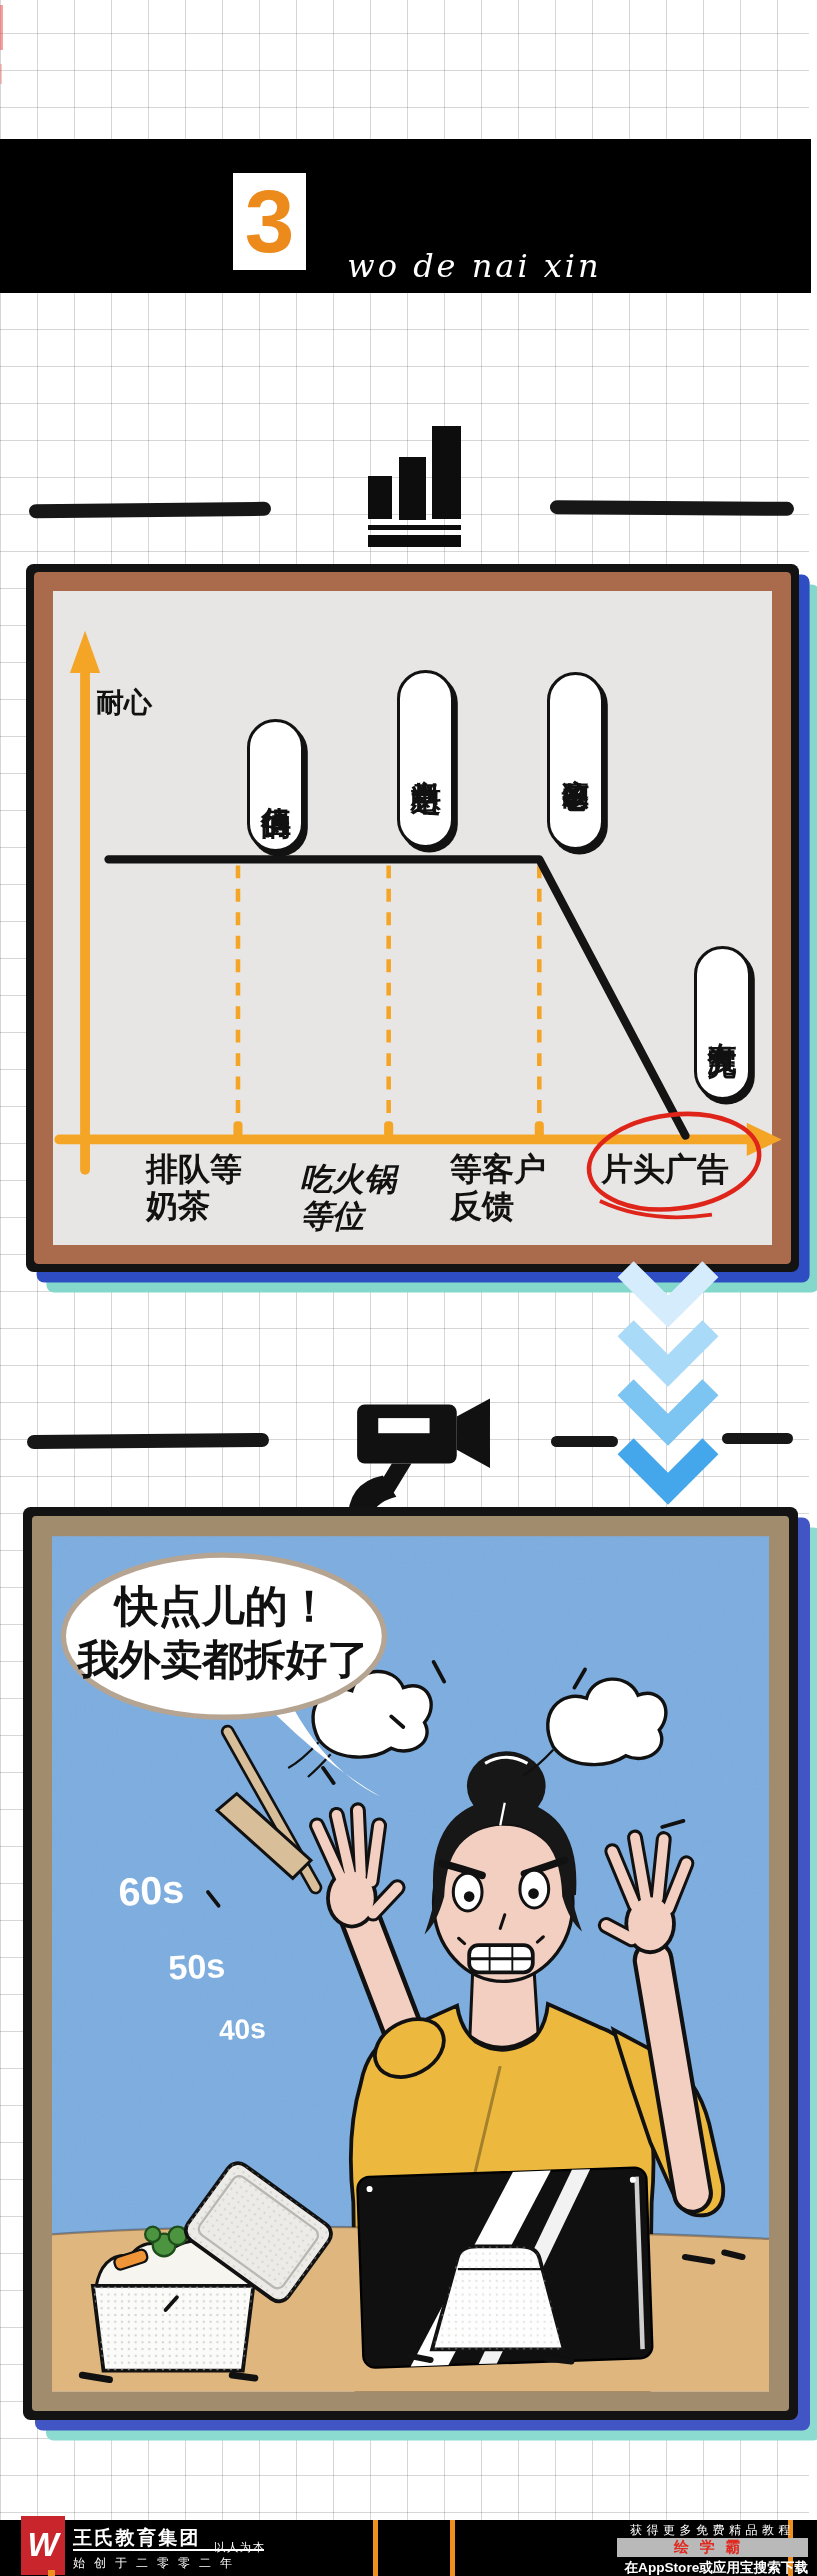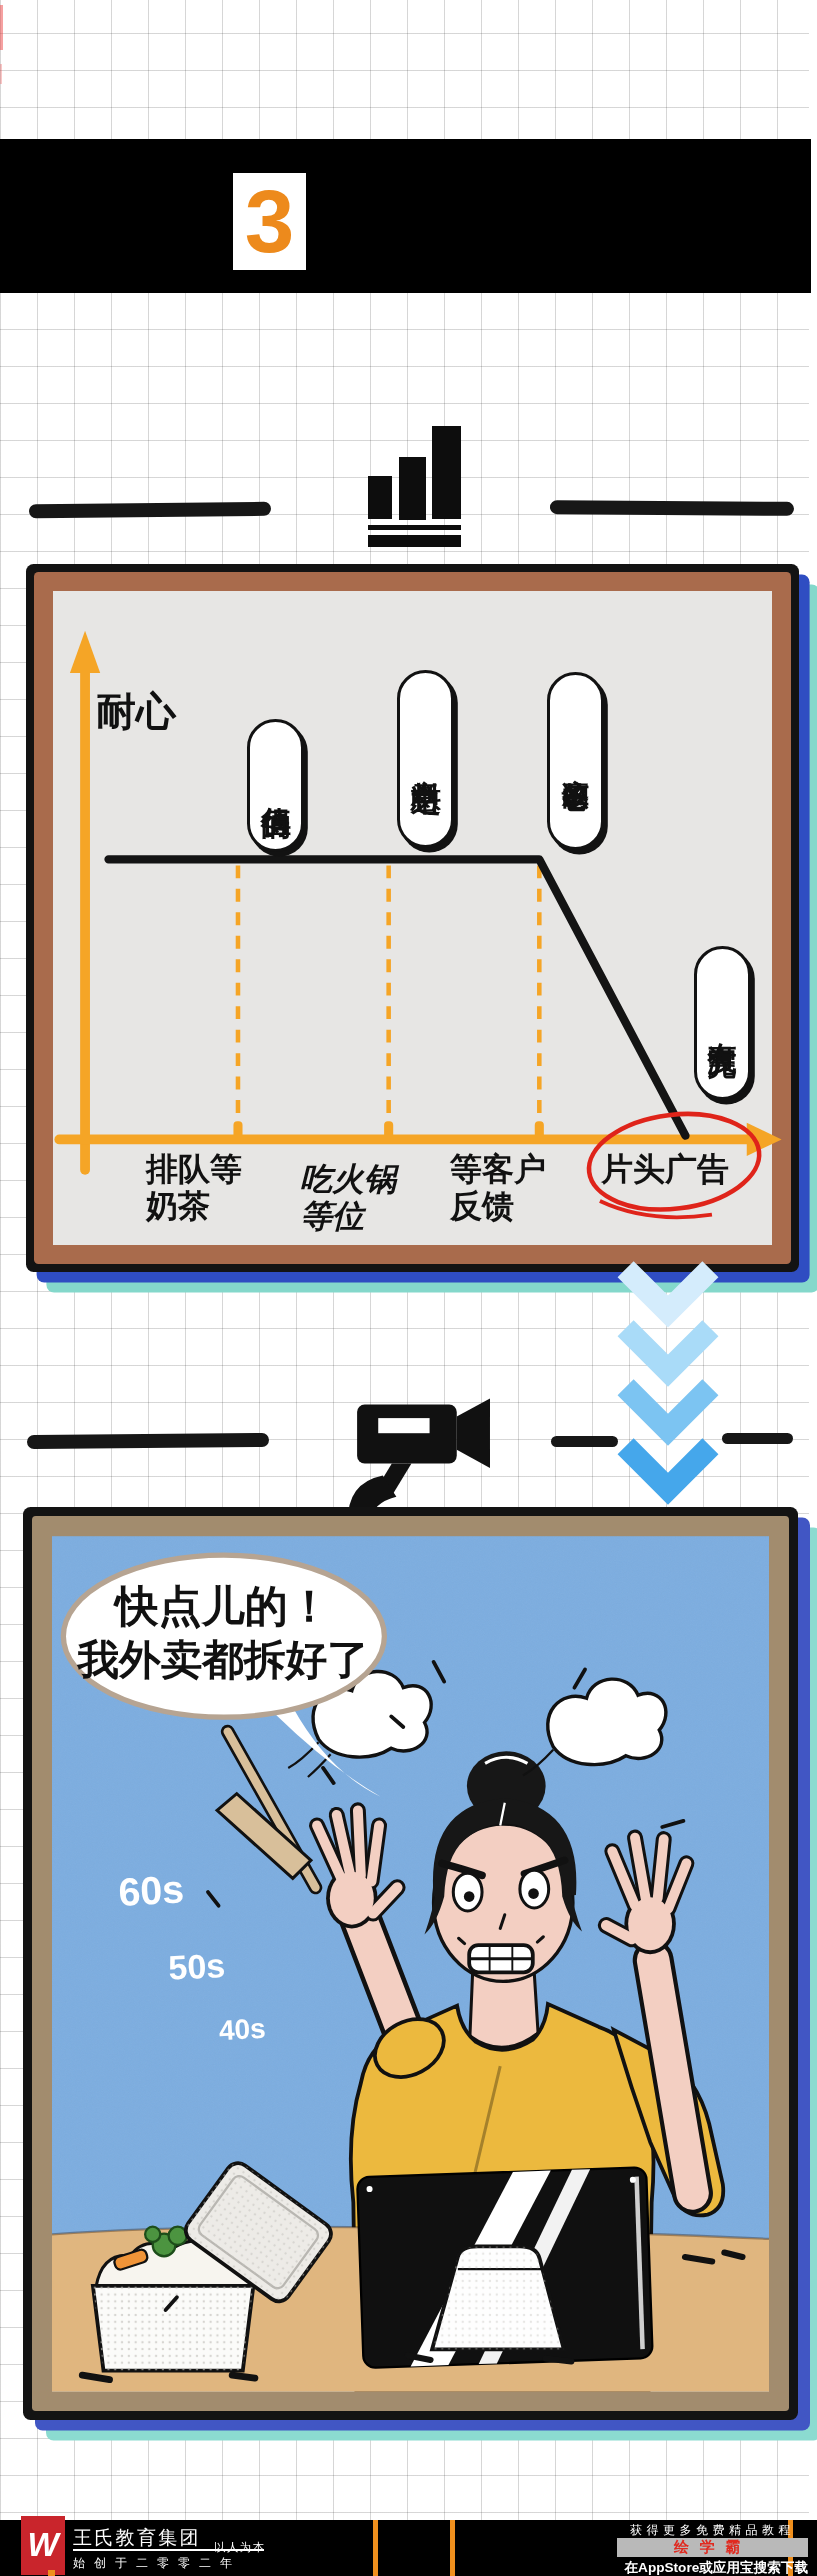--- a/index.html
+++ b/index.html
@@ -27,20 +27,22 @@
               background-size:37px 37px;background-position:0px 33px;"></div>
 
   <div class="abs" style="left:0;top:4.5px;width:3px;height:45px;background:#e44;opacity:.5;"></div>
   <div class="abs" style="left:0;top:64px;width:2.3px;height:19.7px;background:#e44;opacity:.3;"></div>
 
   <div class="abs" style="left:0;top:139px;width:811px;height:154px;background:#000;">
     <div class="abs" style="left:233px;top:34px;width:73px;height:97px;background:#fff;
                 display:flex;align-items:center;justify-content:center;">
       <span style="color:#ed8a1c;font-size:89px;font-weight:800;line-height:1;">3</span>
     </div>
+    <div class="abs" style="left:342px;top:108px;width:265px;text-align:center;color:#fff;
+                font-family:'DejaVu Serif',serif;font-style:italic;font-size:32px;letter-spacing:3px;">wo de nai xin</div>
   </div>
 
   <div class="abs" style="left:0;top:0;">
     <div class="abs" style="left:368px;top:476px;width:23.5px;height:43px;background:#0d0d0d;"></div>
     <div class="abs" style="left:399px;top:457px;width:26.5px;height:63px;background:#0d0d0d;"></div>
     <div class="abs" style="left:432px;top:426px;width:29px;height:93px;background:#0d0d0d;"></div>
     <div class="abs" style="left:368px;top:525px;width:93px;height:5.3px;background:#0d0d0d;"></div>
     <div class="abs" style="left:368px;top:535px;width:93px;height:12px;background:#0d0d0d;"></div>
   </div>
 
@@ -68,21 +70,21 @@
       <g stroke="#f5a526" stroke-linecap="round">
         <line x1="78" y1="132" x2="78" y2="800" stroke-width="13"></line>
         <line x1="44" y1="760" x2="966" y2="760" stroke-width="13"></line>
       </g>
       <polygon fill="#f5a526" points="78,88 58,144 98,144"></polygon>
       <polygon fill="#f5a526" points="998,760 952,738 952,782"></polygon>
 
       <path d="M109,390 L678,390 L871,755" fill="none" stroke="#141414" stroke-width="11" stroke-linejoin="round" stroke-linecap="round"></path>
     </svg>
 
-    <div class="abs" style="left:70px;top:120px;font-size:40px;font-weight:800;color:#111;">耐心</div>
+    <div class="abs" style="left:70px;top:120px;font-size:28px;font-weight:800;color:#111;">耐心</div>
 
     <div class="pill" style="left:221px;top:155px;width:51px;height:127px;font-size:30px;">值得的</div>
     <div class="pill" style="left:371px;top:106px;width:51px;height:172px;font-size:30px;">意料之中</div>
     <div class="pill" style="left:521px;top:108px;width:51px;height:172px;font-size:27px;">应该的爸爸</div>
     <div class="pill" style="left:668px;top:382px;width:51px;height:148px;font-size:29px;">有完没完</div>
 
     <div class="xlab" style="left:120px;top:587px;">
       <span style="display:block">排队等</span>
       <span style="display:block">奶茶</span>
     </div>
@@ -296,21 +298,21 @@
         <text x="226" y="182" text-anchor="middle" font-size="55" font-weight="800" fill="#111">我外卖都拆好了</text>
       </g>
     </svg>
   </div>
 
   <div class="abs" style="left:0;top:2520px;width:818px;height:56px;background:#000;">
     <div class="abs" style="left:21px;top:-4.5px;width:44px;height:59px;background:#c9252c;
                 display:flex;align-items:center;justify-content:center;">
       <span style="color:#fff;font-size:33px;font-weight:900;font-style:italic;">W</span>
     </div>
-    <div class="ftxt" style="left:73px;top:4.5px;font-size:19px;font-weight:400;letter-spacing:2.3px;">王氏教育集团</div>
+    <div class="ftxt" style="left:73px;top:4.5px;font-size:19px;font-weight:700;letter-spacing:2.3px;">王氏教育集团</div>
     <div class="ftxt" style="left:214px;top:20px;font-size:11.4px;letter-spacing:1.5px;">以人为本</div>
     <div class="abs" style="left:73px;top:29px;width:191px;height:1.9px;background:#fff;"></div>
     <div class="ftxt" style="left:73px;top:35px;font-size:12px;letter-spacing:9px;">始创于二零零二年</div>
 
     <div class="abs" style="left:373px;top:0;width:5.3px;height:56px;background:#ef8f1d;"></div>
     <div class="abs" style="left:450px;top:0;width:5.3px;height:56px;background:#ef8f1d;"></div>
     <div class="abs" style="left:788px;top:0;width:4.5px;height:56px;background:#ef8f1d;"></div>
     <div class="abs" style="left:48px;top:50px;width:6.8px;height:6px;background:#ef8f1d;"></div>
 
     <div class="ftxt" style="left:617px;top:1.5px;width:191px;text-align:center;font-size:12px;letter-spacing:4.5px;">获得更多免费精品教程</div>

